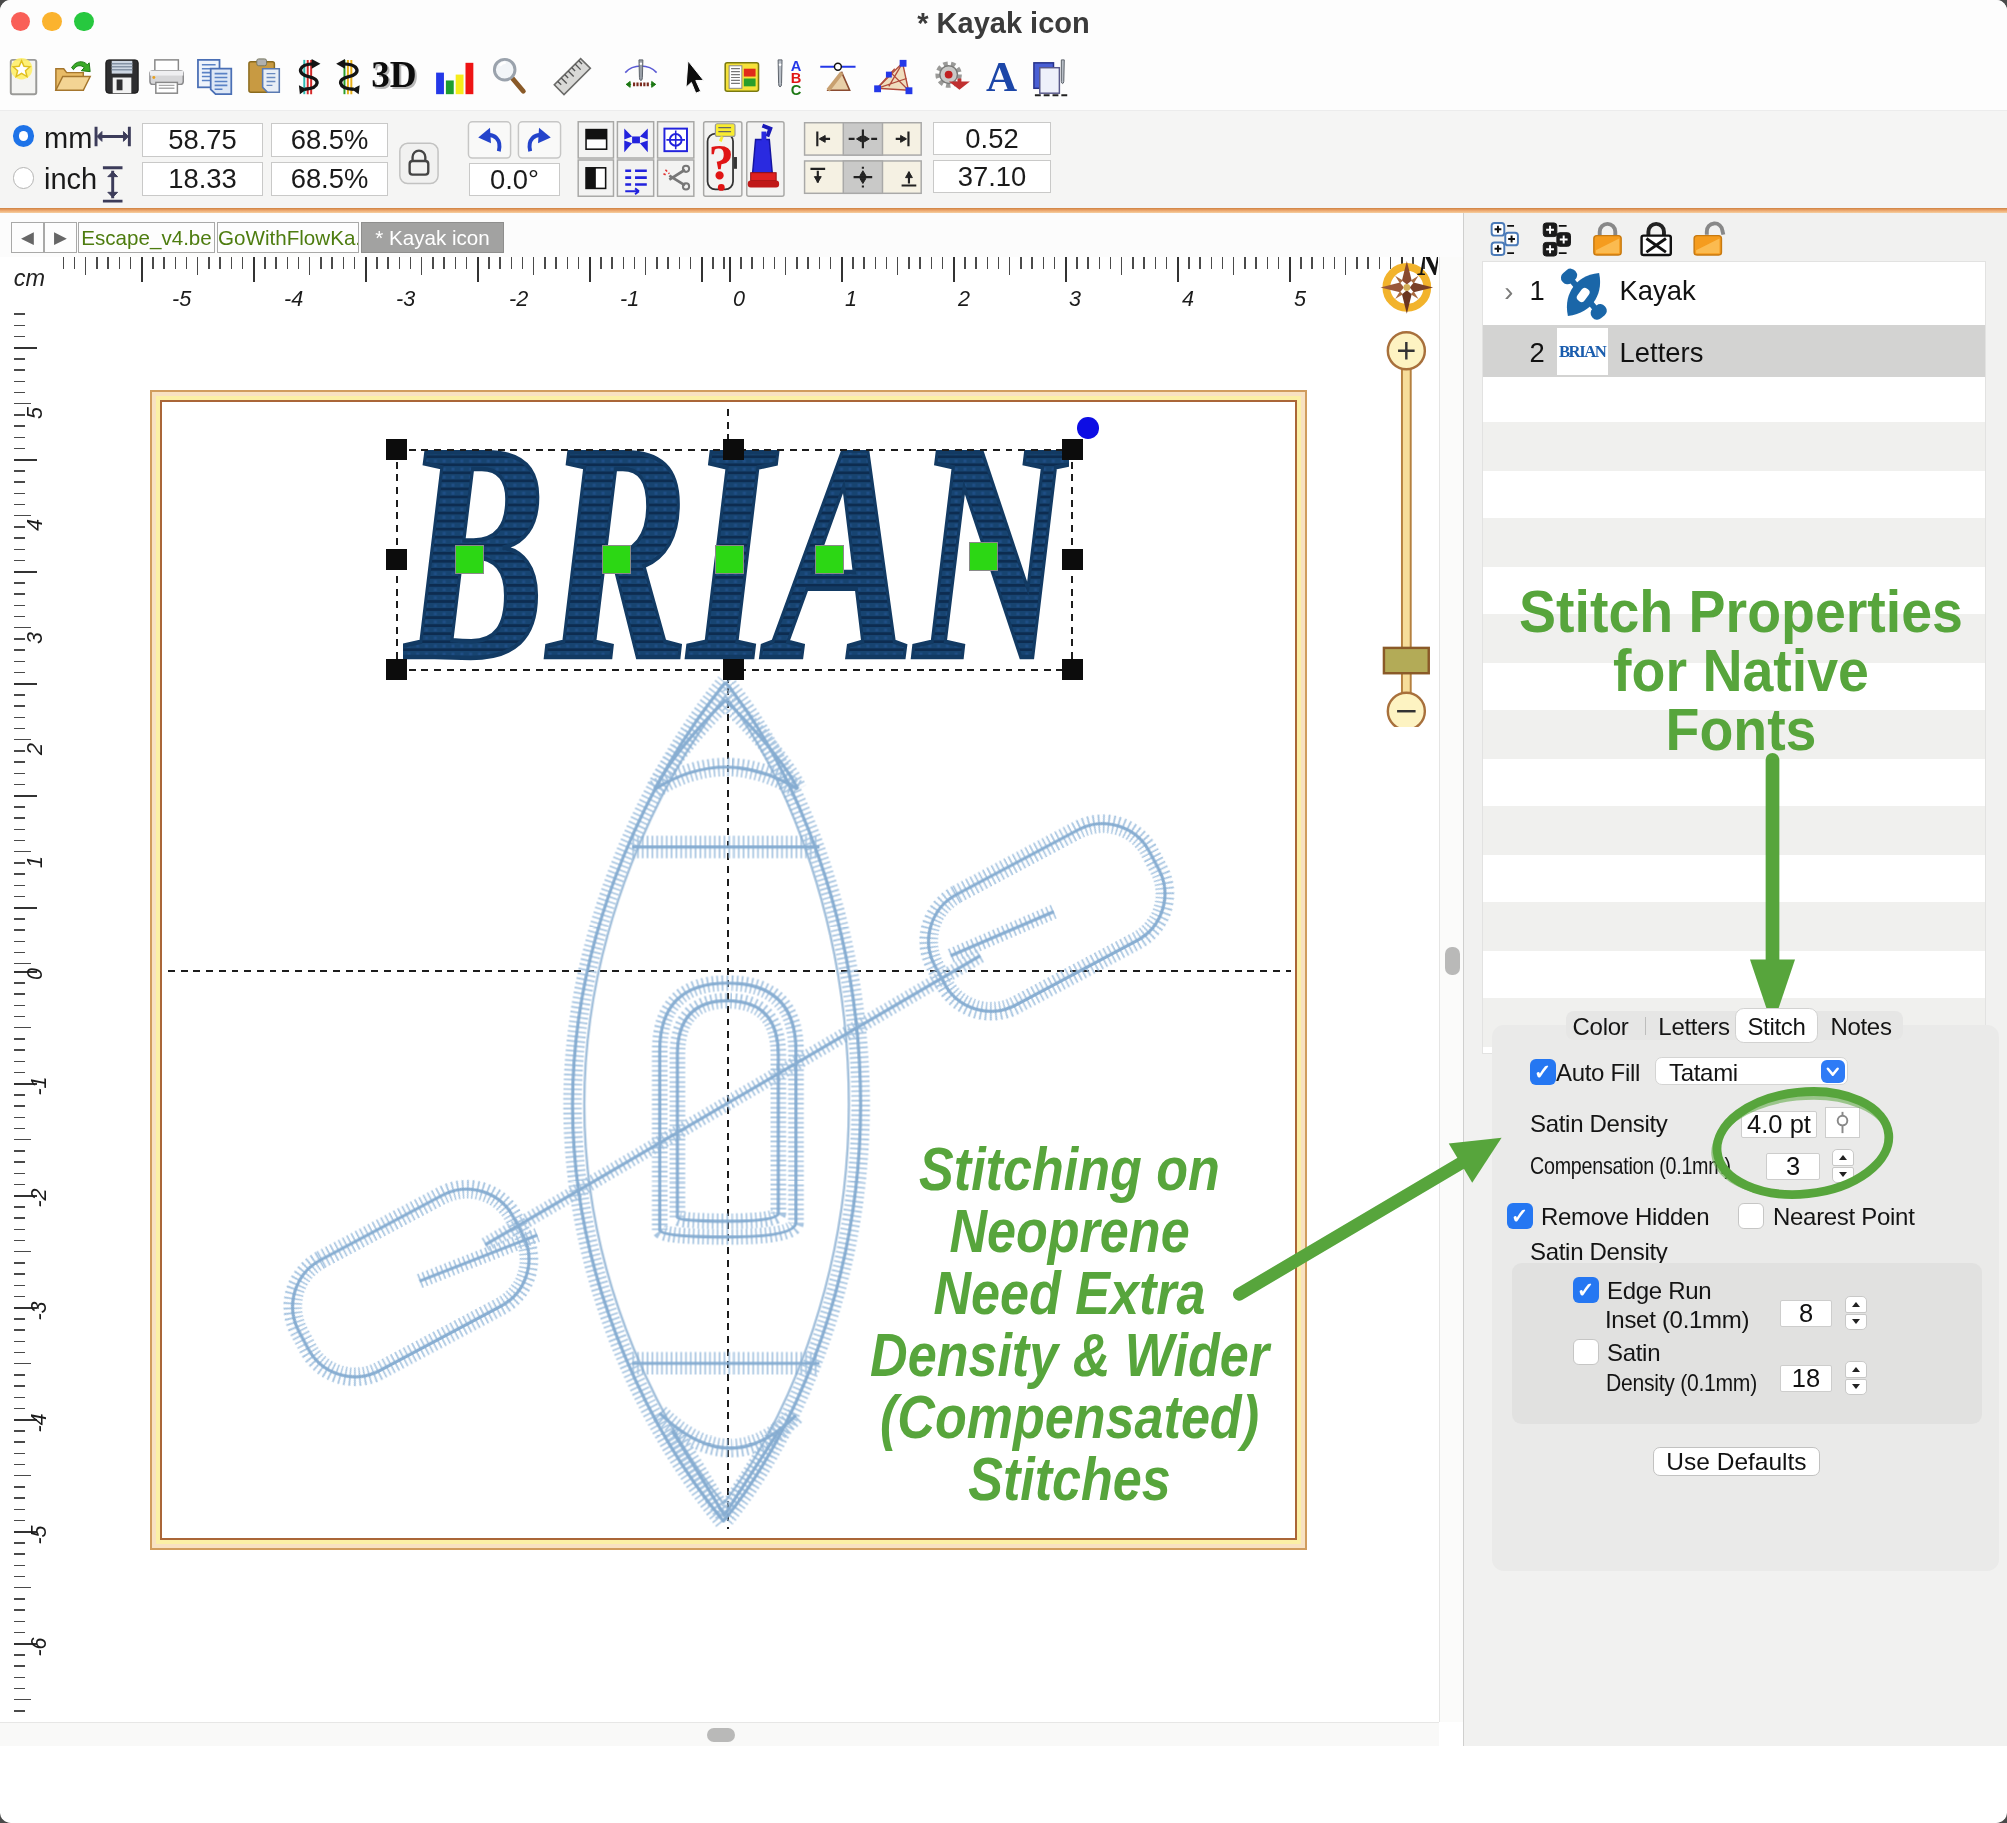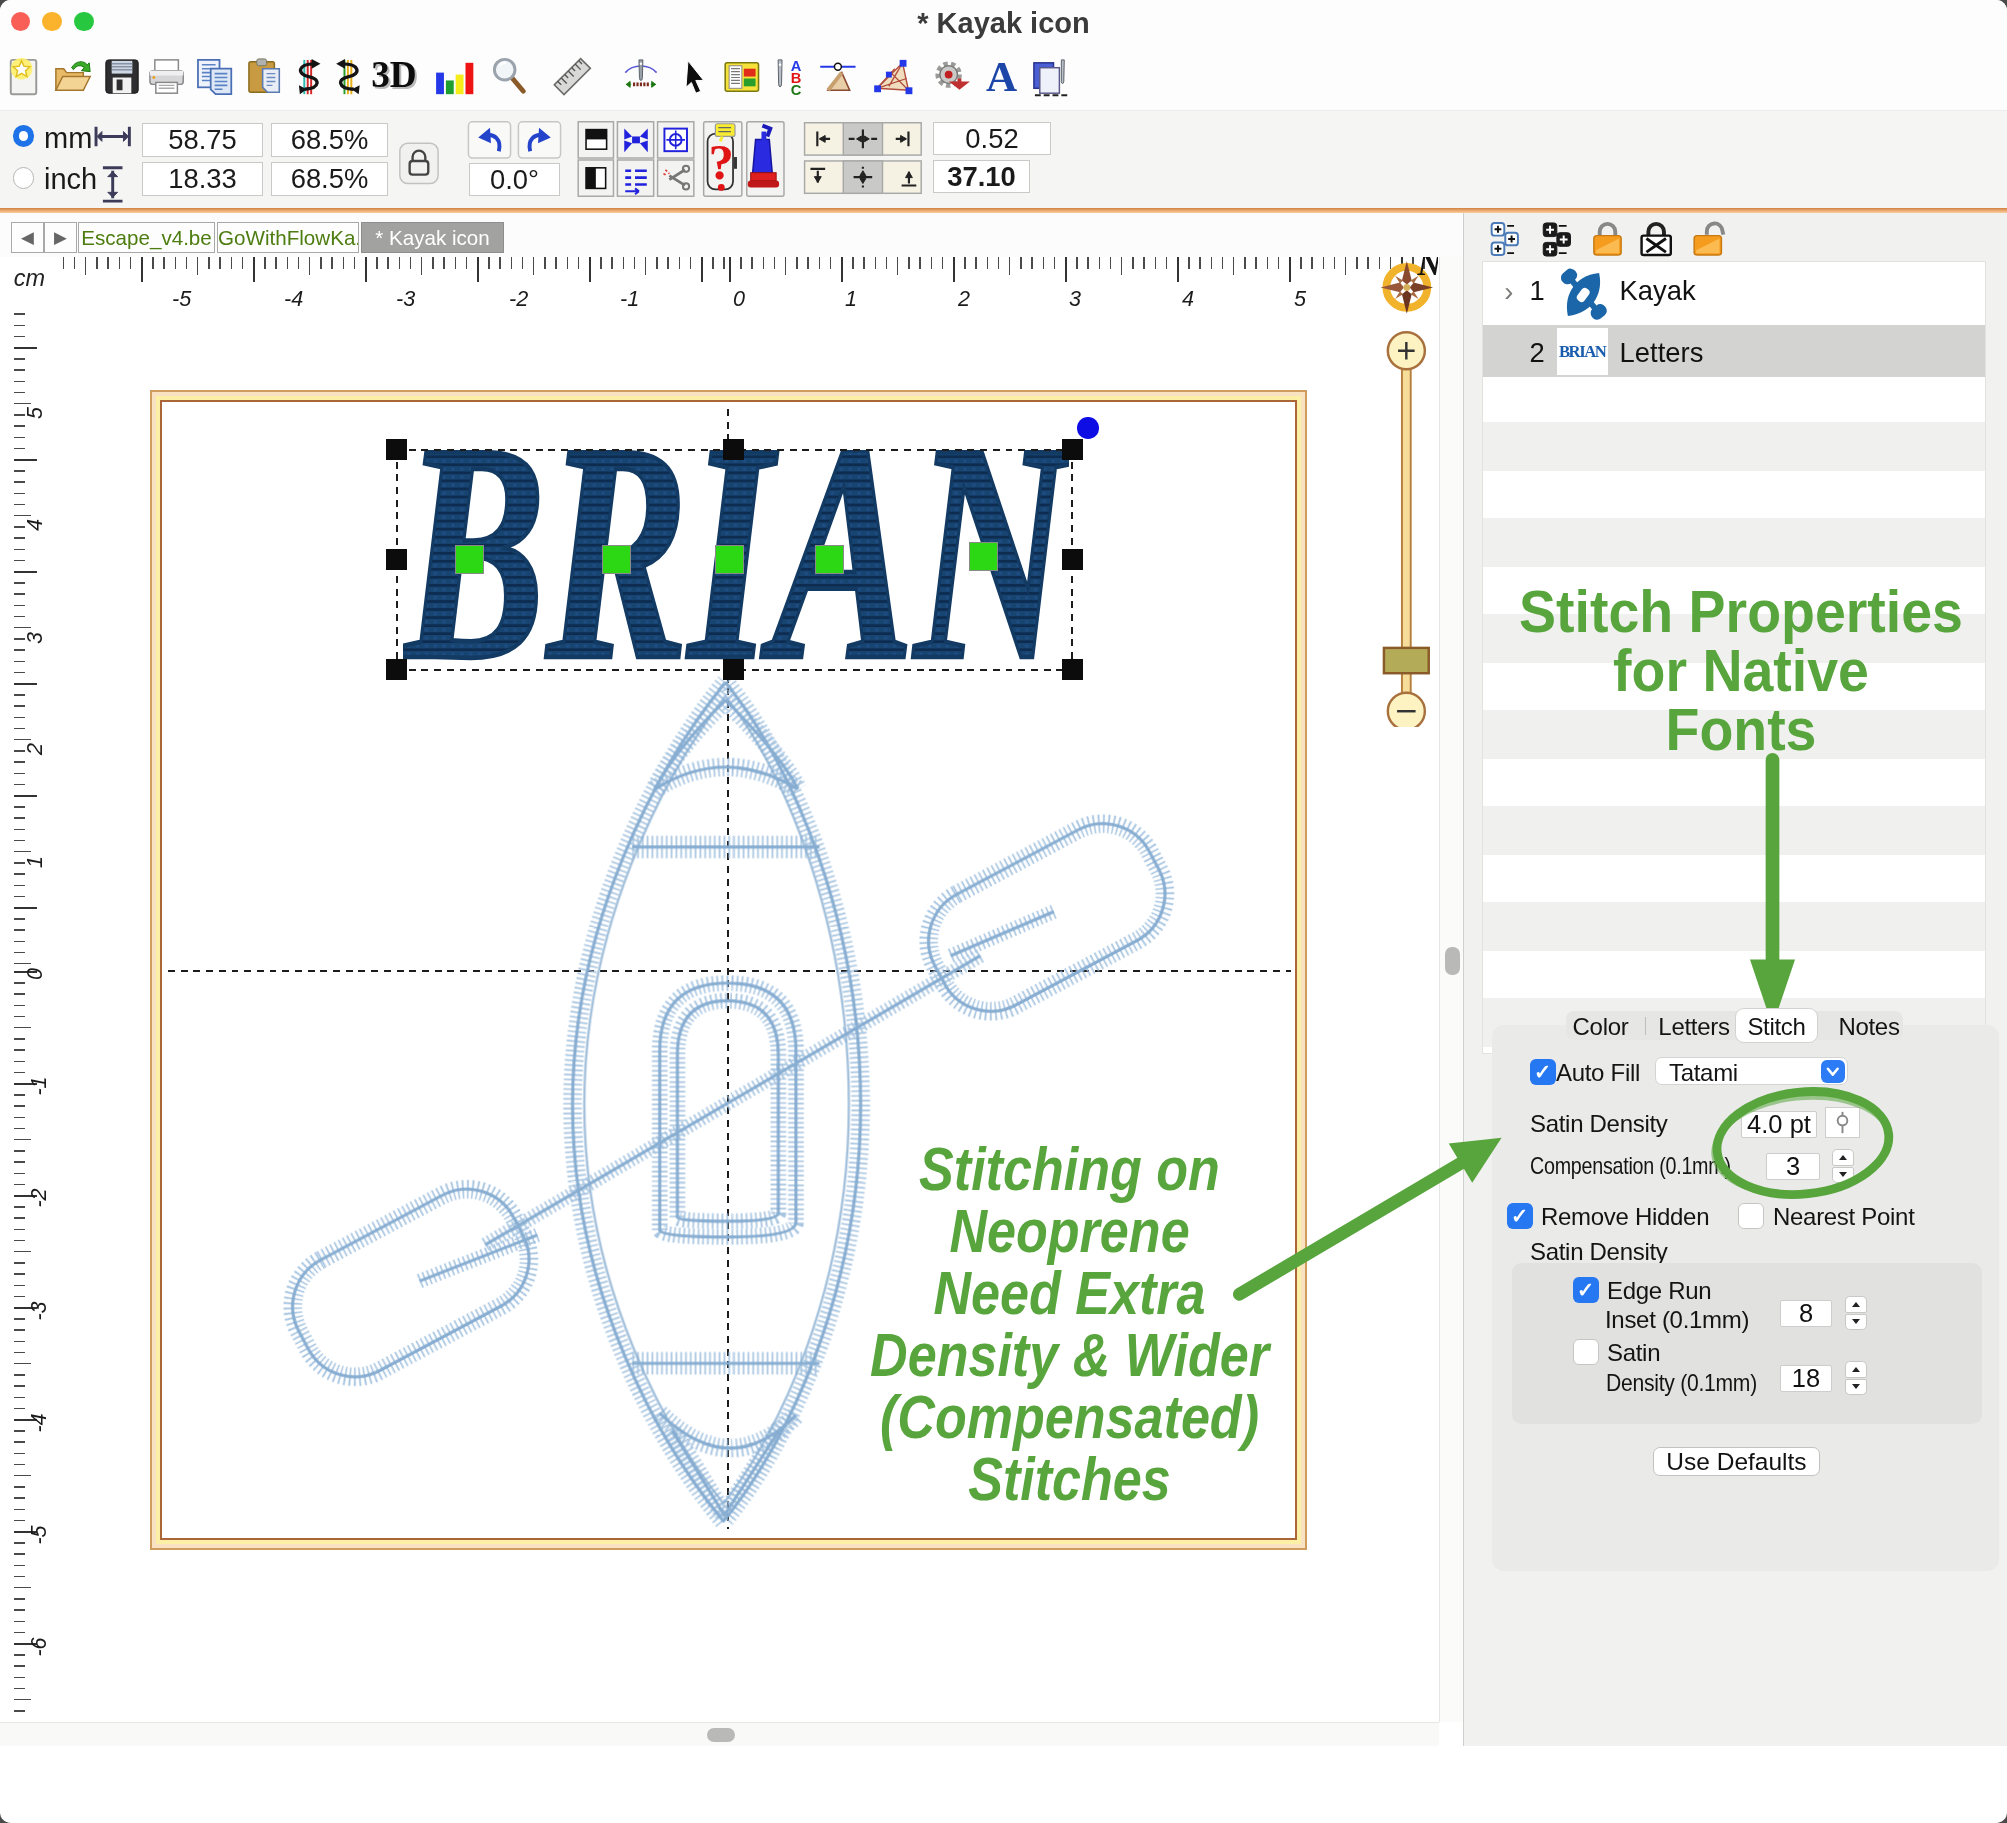--- a/index.html
+++ b/index.html
@@ -221,21 +221,21 @@
   <div class="abs" style="left:18.6px;top:131px;width:9.8px;height:9.8px;border-radius:50%;background:#fff;"></div>
   <div class="abs radio" style="left:12.7px;top:167px;background:#fff;border:1.5px solid #b5b5b4;"></div>
   <div class="abs rlabel" style="left:44px;top:122px;">mm</div>
   <div class="abs rlabel" style="left:44px;top:163px;">inch</div>
   <div class="abs field" style="left:142px;top:123px;width:121px;height:34px;line-height:32px;">58.75</div>
   <div class="abs field" style="left:271px;top:123px;width:117px;height:34px;line-height:32px;">68.5%</div>
   <div class="abs field" style="left:142px;top:162px;width:121px;height:34px;line-height:32px;">18.33</div>
   <div class="abs field" style="left:271px;top:162px;width:117px;height:34px;line-height:32px;">68.5%</div>
   <div class="abs field" style="left:469px;top:163px;width:91px;height:33px;line-height:31px;">0.0°</div>
   <div class="abs field" style="left:933px;top:122px;width:118px;height:33px;line-height:31px;">0.52</div>
-  <div class="abs field" style="left:933px;top:160px;width:97px;height:33px;line-height:31px;font-weight:bold;">37.10</div>
+  <div class="abs field" style="left:933px;top:160px;width:118px;height:33px;line-height:31px;">37.10</div>
   <svg class="abs" style="left:0;top:110px;" width="1078" height="98" viewBox="0 0 1100 100">
 
     <g stroke="#3c3c5a" stroke-width="3" fill="#3c3c5a">
       <path d="M98,17 V37 M132,17 V37 M101,27 H129"></path>
       <path d="M104,22 L99,27 L104,32 Z M126,22 L131,27 L126,32 Z" stroke-width="1"></path>
       <path d="M105,59 H125 M105,93 H125 M115,62 V90"></path>
       <path d="M110,68 L115,63 L120,68 Z M110,84 L115,89 L120,84 Z" stroke-width="1"></path>
     </g>
 
     <rect x="408" y="34" width="39" height="41" rx="8" fill="#f1f1f0" stroke="#c2c2c1" stroke-width="1.5"></rect>
@@ -545,21 +545,21 @@
     <div class="abs" style="left:260px;top:847px;width:10.8px;height:10.8px;border-radius:50%;background:#bcbcbb;"></div>
 
     <div class="abs" id="props"></div>
 
     <div class="abs" style="left:102px;top:798px;width:337px;height:29px;background:#e6e6e5;border-radius:7.8px;"></div>
     <div class="abs ptext" style="left:102px;top:800px;width:69px;text-align:center;">Color</div>
     <div class="abs" style="left:181px;top:804px;width:1px;height:17.6px;background:#bdbdbc;"></div>
     <div class="abs ptext" style="left:186px;top:800px;width:88px;text-align:center;">Letters</div>
     <div class="abs" style="left:271px;top:795px;width:83px;height:35px;background:#fff;border:1px solid #d2d2d1;border-radius:8.8px;box-sizing:border-box;"></div>
     <div class="abs ptext" style="left:271px;top:800px;width:83px;text-align:center;">Stitch</div>
-    <div class="abs ptext" style="left:366px;top:800px;width:78px;text-align:center;">Notes</div>
+    <div class="abs ptext" style="left:358px;top:800px;width:78px;text-align:center;">Notes</div>
 
     <div class="abs cb on" style="left:66px;top:846px;">
         <span class="cbmark">✓</span>
       </div>
     <div class="abs ptext" style="left:92px;top:846px;">Auto Fill</div>
     <div class="abs" style="left:191px;top:844px;width:193px;height:28px;background:#fff;border:1px solid #d4d4d3;border-radius:6.9px;box-sizing:border-box;"></div>
     <div class="abs ptext" style="left:205px;top:846px;">Tatami</div>
     <div class="abs" style="left:357px;top:847px;width:23.5px;height:22.5px;background:#2e7bf6;border-radius:5.9px;"><svg width="23.5" height="22.5" viewBox="0 0 24 23">
           <path d="M7,9 L12,15 L17,9" stroke="#fff" stroke-width="2.6" fill="none" stroke-linecap="round" stroke-linejoin="round"></path>
         </svg></div>

